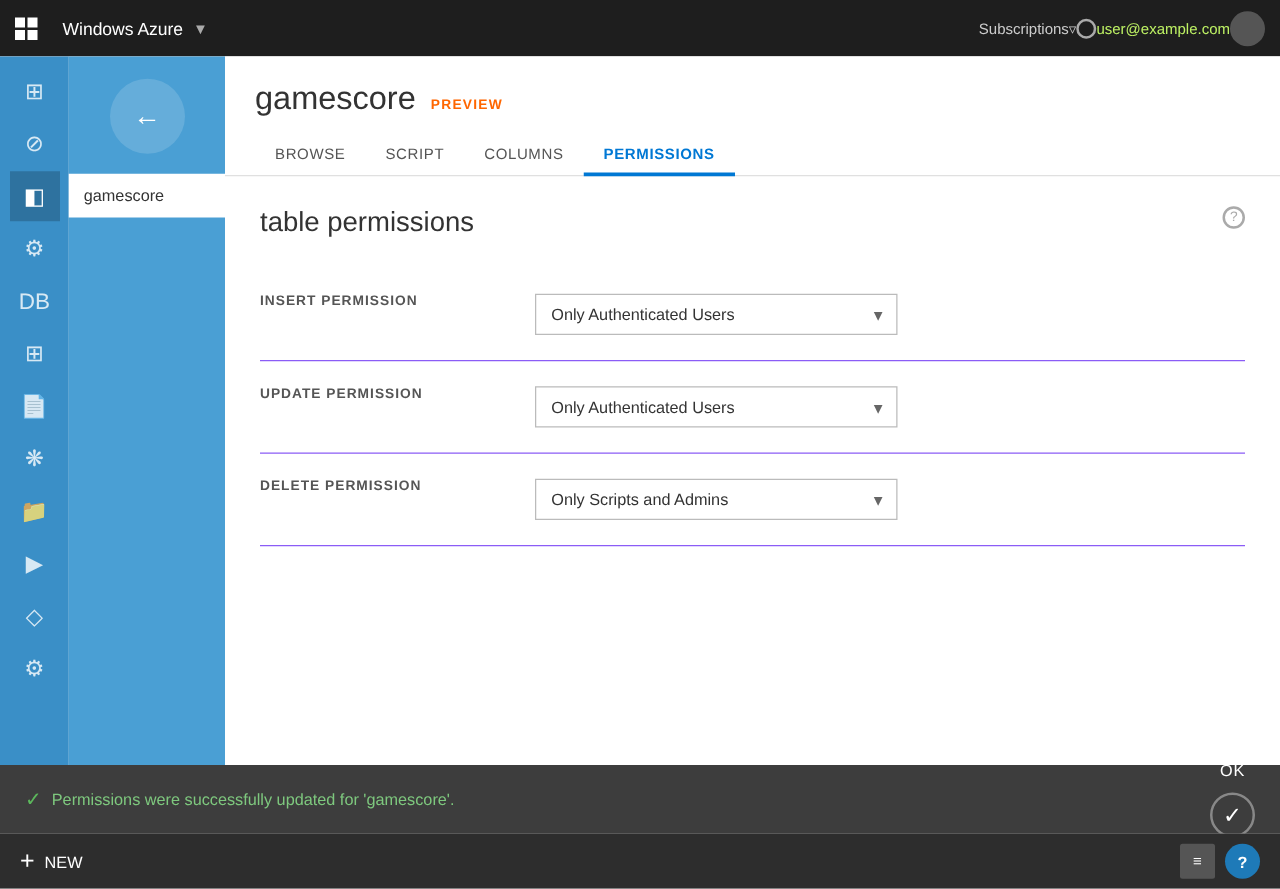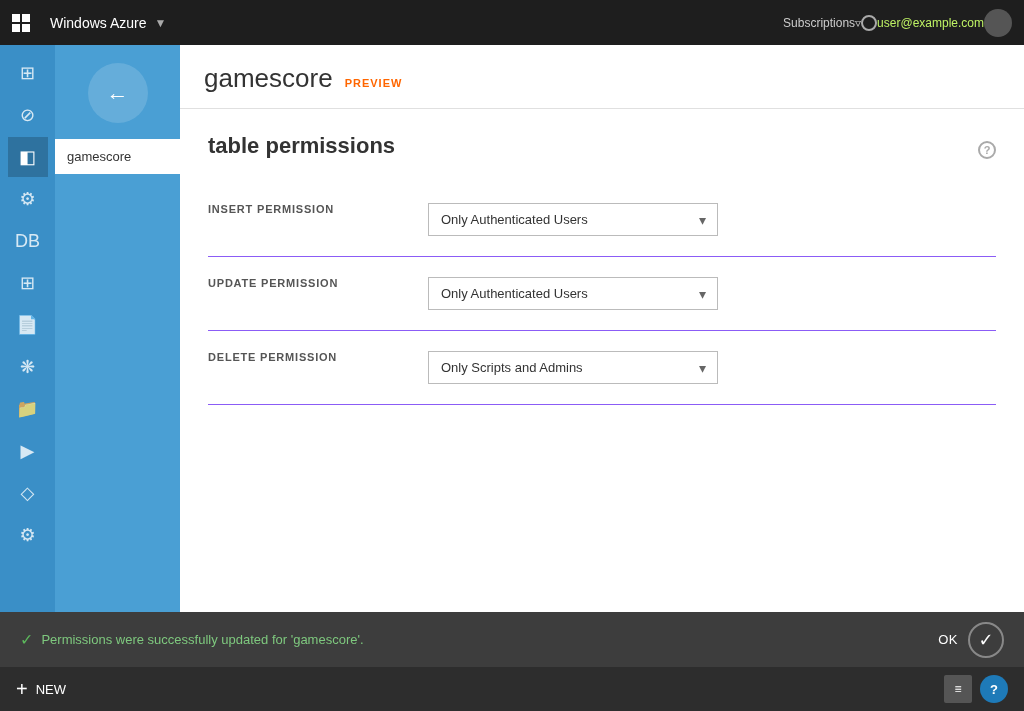--- a/index.html
+++ b/index.html
@@ -177,25 +177,25 @@
     }
 
     
     .content-body {
       flex: 1;
       padding: 24px 28px;
       overflow-y: auto;
     }
     .section-title {
       font-size: 22px;
-      font-weight: 700;
+      font-weight: 400;
       color: #333;
       margin-bottom: 24px;
       display: flex;
-      align-items: flex-end;
+      align-items: flex-start;
       justify-content: space-between;
     }
     .help-icon {
       width: 18px;
       height: 18px;
       border: 2px solid #aaa;
       border-radius: 50%;
       display: flex;
       align-items: center;
       justify-content: center;
@@ -267,20 +267,21 @@
     .bottom-bar .check-green {
       color: #5cb85c;
       font-size: 16px;
     }
     .bottom-bar .ok-btn {
       margin-left: auto;
       display: flex;
       align-items: center;
       gap: 10px;
       cursor: pointer;
+      flex-direction: column;
     }
     .bottom-bar .ok-text {
       color: white;
       font-size: 13px;
       letter-spacing: 0.5px;
     }
     .bottom-bar .ok-circle {
       width: 36px;
       height: 36px;
       border: 2px solid #888;
@@ -392,20 +393,34 @@
     </div>
   </div>
 
   <div class="content-area">
 
     <div class="content-header">
       <div class="app-title-row">
         <span class="app-name">gamescore</span>
         <span class="preview-badge">PREVIEW</span>
       </div>
+      <div class="content-tabs">
+        <div class="tab">
+          <span>BROWSE</span>
+        </div>
+        <div class="tab">
+          <span>SCRIPT</span>
+        </div>
+        <div class="tab">
+          <span>COLUMNS</span>
+        </div>
+        <div class="tab active">
+          <span>PERMISSIONS</span>
+        </div>
+      </div>
     </div>
 
     <div class="content-body">
       <div class="section-title">
         <span>table permissions</span>
         <div class="help-icon">?</div>
       </div>
 
       <div class="permission-row">
         <div class="permission-label">INSERT PERMISSION</div>

